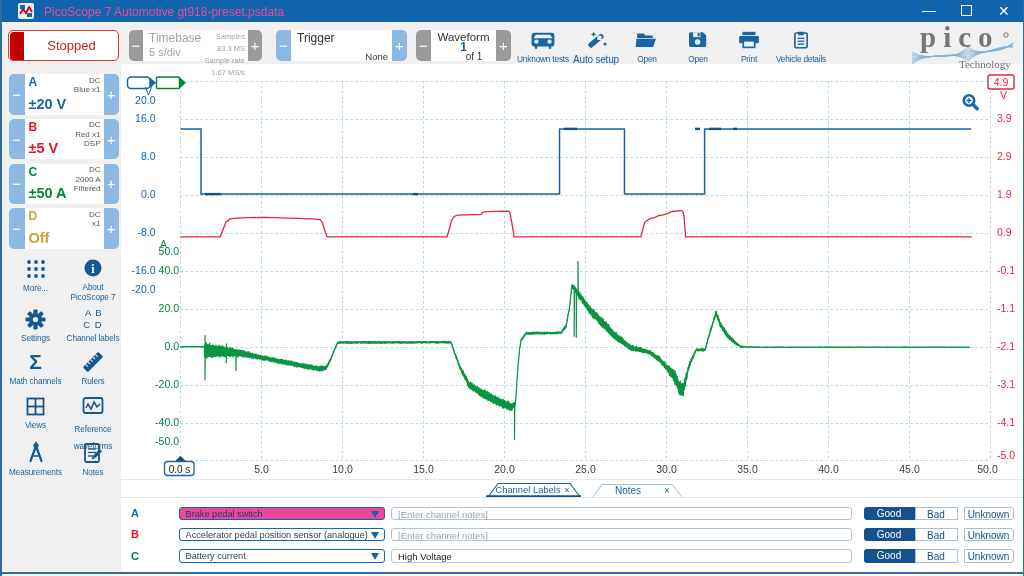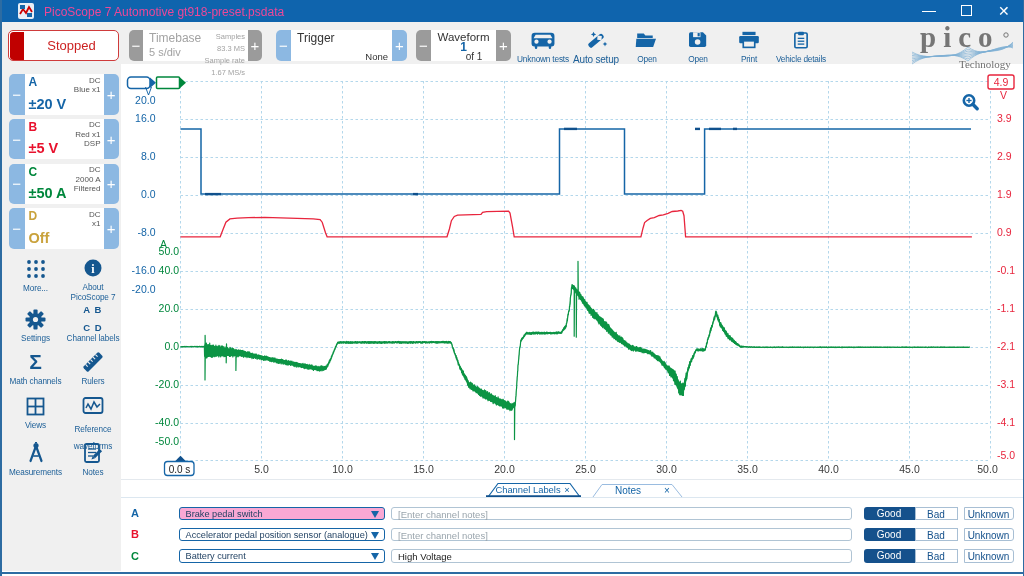--- a/index.html
+++ b/index.html
@@ -163,21 +163,21 @@
           <rect x="-2.1" y="-10" width="4.2" height="6" rx="1" transform="rotate(180)"></rect>
           <rect x="-2.1" y="-10" width="4.2" height="6" rx="1" transform="rotate(225)"></rect>
           <rect x="-2.1" y="-10" width="4.2" height="6" rx="1" transform="rotate(270)"></rect>
           <rect x="-2.1" y="-10" width="4.2" height="6" rx="1" transform="rotate(315)"></rect>
           <circle r="6.2"></circle>
         </g>
         <circle r="2.6" fill="#f0f0f0"></circle>
       </g>
     </svg>
   </div><div style="position:absolute;left:-9.5px;top:334px;width:90px;text-align:center;font-size:8.2px;letter-spacing:-0.1px;line-height:9.5px;color:#1b5e97">Settings</div><div style="position:absolute;left:82px;top:308px;width:22px;height:22px;display:flex;align-items:center;justify-content:center">
-    <div style="font-size:9.5px;font-weight:bold;color:#15578f;line-height:18px;text-align:left;letter-spacing:1px">A B<br>C D</div>
+    <div style="font-size:9.5px;font-weight:normal;color:#15578f;line-height:12px;text-align:right;letter-spacing:1px">A B<br>C D</div>
   </div><div style="position:absolute;left:48px;top:334px;width:90px;text-align:center;font-size:8.2px;letter-spacing:-0.1px;line-height:9.5px;color:#1b5e97">Channel labels</div><div style="position:absolute;left:24.5px;top:351px;width:22px;height:22px;display:flex;align-items:center;justify-content:center">
     <div style="font-size:21px;font-weight:bold;color:#15578f;line-height:20px">Σ</div>
   </div><div style="position:absolute;left:-9.5px;top:377px;width:90px;text-align:center;font-size:8.2px;letter-spacing:-0.1px;line-height:9.5px;color:#1b5e97">Math channels</div><div style="position:absolute;left:82px;top:351px;width:22px;height:22px;display:flex;align-items:center;justify-content:center">
     <svg width="22" height="22" viewBox="0 0 22 22">
       <g transform="translate(11,11) rotate(-45)">
         <rect x="-11" y="-3.5" width="22" height="7" rx="1.5" fill="#15578f"></rect>
         <g stroke="#f0f0f0" stroke-width="1.1">
           <line x1="-7" y1="-3.5" x2="-7" y2="-0.5"></line>
           <line x1="-3.5" y1="-3.5" x2="-3.5" y2="-0.5"></line>
           <line x1="0" y1="-3.5" x2="0" y2="-0.5"></line>
@@ -332,21 +332,21 @@
 <path d="M367,17 L377,3.5 L449,3.5 L459,17" fill="#fff" stroke="#1565a7" stroke-width="1.2"></path>
 <path d="M365,16.6 L460,16.6" stroke="#10508c" stroke-width="2.8"></path>
 <text x="407" y="13" font-size="9.4" fill="#1565a7" text-anchor="middle" font-family="Liberation Sans,sans-serif">Channel Labels</text>
     <text x="446" y="13" font-size="9.4" fill="#1565a7" text-anchor="middle" font-family="Liberation Sans,sans-serif">×</text>
 <path d="M472,17 L481,4.5 L551,4.5 L561,17" fill="#fff" stroke="#9abce0" stroke-width="1"></path>
 <text x="507" y="13.5" font-size="10" fill="#1565a7" text-anchor="middle" font-family="Liberation Sans,sans-serif">Notes</text>
 <text x="546" y="13.5" font-size="10" fill="#1565a7" text-anchor="middle" font-family="Liberation Sans,sans-serif">×</text>
 </svg>
 <div style="position:absolute;left:121px;top:497px;width:903px;height:1px;background:#dce7f0"></div>
 <div style="position:absolute;left:131px;top:507.0px;width:12px;color:#1565a7;font-weight:bold;font-size:11px">A</div>
-<div style="position:absolute;left:178.5px;top:506.5px;width:206px;height:13.5px;border:1px solid #1565a7;border-radius:3px;background:#f9a8d4">
+<div style="position:absolute;left:178.5px;top:506.5px;width:206px;height:13.5px;border:1px solid #1565a7;border-radius:3px;background:#ec4899">
 <div style="position:absolute;left:6px;top:1px;font-size:9.2px;color:#1b3c5e;white-space:nowrap">Brake pedal switch</div>
 <div style="position:absolute;right:5px;top:3px;width:0;height:0;border-left:4.5px solid transparent;border-right:4.5px solid transparent;border-top:7px solid #1565a7"></div>
   </div>
 <div style="position:absolute;left:391px;top:506.5px;width:461px;height:13.5px;border:1px solid #b0c4d4;border-radius:3px;background:#fff">
 <div style="position:absolute;left:6px;top:1px;font-size:9.5px;color:#9aa5ad;white-space:nowrap">[Enter channel notes]</div>
   </div>
 <div style="position:absolute;left:863.5px;top:506.5px;width:51px;height:13.5px;background:#15518c;border-radius:3px 0 0 3px;color:#fff;font-size:10px;text-align:center;line-height:13.5px">Good</div>
 <div style="position:absolute;left:914.5px;top:506.5px;width:43px;height:13.5px;background:#fff;border:1px solid #a8bfd4;color:#15518c;font-size:10px;text-align:center;line-height:13.5px">Bad</div>
 <div style="position:absolute;left:963.5px;top:506.5px;width:50px;height:13.5px;background:#fff;border:1px solid #a8bfd4;border-radius:0 3px 3px 0;color:#15518c;font-size:10px;text-align:center;line-height:13.5px">Unknown</div><div style="position:absolute;left:131px;top:528.3px;width:12px;color:#e8112d;font-weight:bold;font-size:11px">B</div>
 <div style="position:absolute;left:178.5px;top:527.8px;width:206px;height:13.5px;border:1px solid #1565a7;border-radius:3px;background:#fff">

